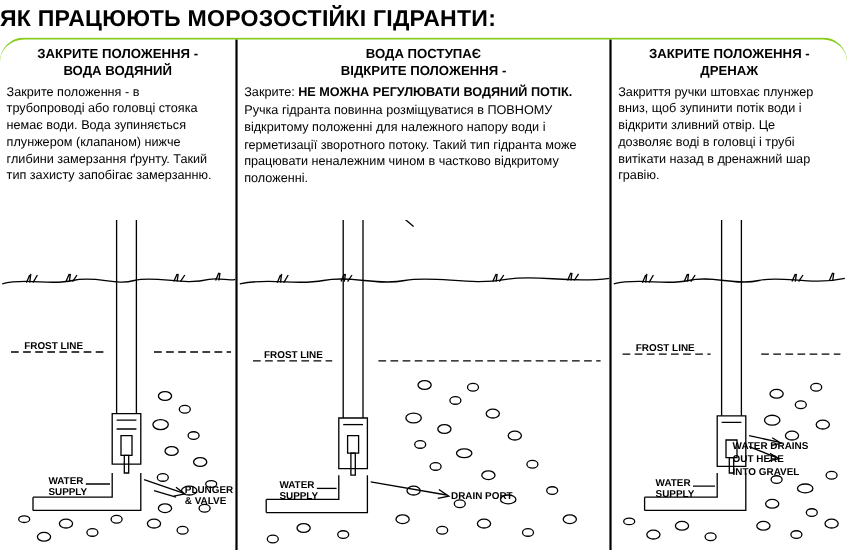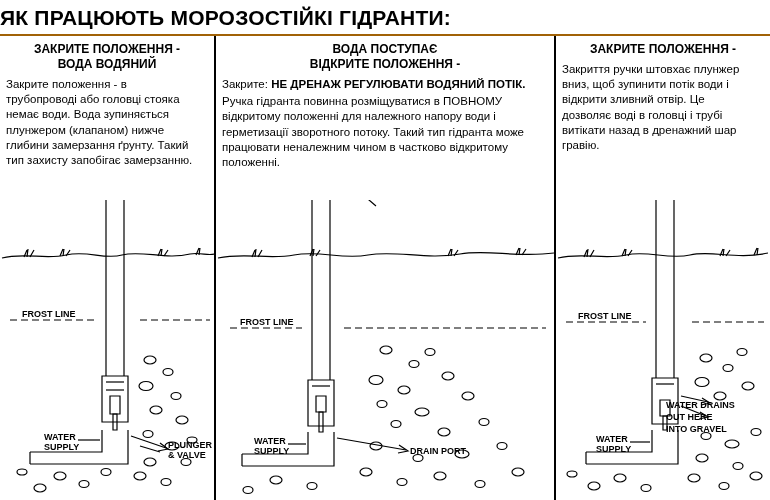--- a/index.html
+++ b/index.html
@@ -26,21 +26,22 @@
     font-weight: bold;
     letter-spacing: 0.2px;
     padding: 6px 0 5px 0;
     line-height: 1.1;
   }
   .panels {
     display: flex;
     width: 770px;
     height: 466px;
     box-sizing: border-box;
-    border-top: 2px solid #a16207;
+    border-top: 2px solid #84cc16;
+    border-radius: 22px;
   }
   .panel {
     position: relative;
     box-sizing: border-box;
     border-right: 2px solid #000;
     overflow: hidden;
   }
   .panel:last-child { border-right: none; }
   .p1 { width: 216px; }
   .p2 { width: 340px; }
@@ -153,21 +154,21 @@
         </svg>
       </div>
     </div>
 
     <div class="panel p2">
       <div class="panel-head">
         <div>ВОДА ПОСТУПАЄ</div>
         <div>ВІДКРИТЕ ПОЛОЖЕННЯ -</div>
       </div>
       <div class="panel-body">
-        <p><span>Закрите: </span><span class="bold">НЕ ДРЕНАЖ РЕГУЛЮВАТИ ВОДЯНИЙ ПОТІК.</span></p>
+        <p><span>Закрите: </span><span class="bold">НЕ МОЖНА РЕГУЛЮВАТИ ВОДЯНИЙ ПОТІК.</span></p>
         <p>Ручка гідранта повинна розміщуватися в ПОВНОМУ відкритому положенні для належного напору води і герметизації зворотного потоку. Такий тип гідранта може працювати неналежним чином в частково відкритому положенні.</p>
       </div>
       <div class="art">
         <svg width="340" height="300" viewBox="0 0 340 300" xmlns="http://www.w3.org/2000/svg">
           <g fill="none" stroke="#000" stroke-width="1.2">
 
             <path d="M2 58 C 30 52, 52 60, 78 55 C 104 50, 126 60, 152 55 C 180 50, 210 60, 244 54 C 272 49, 300 58, 338 53"></path>
 
             <path d="M36 57 l3 -7 M39 57 l1 -8 M42 57 l4 -7"></path>
             <path d="M94 56 l3 -7 M97 56 l1 -7 M100 56 l4 -6"></path>
@@ -229,20 +230,21 @@
             <text x="38" y="254">SUPPLY</text>
             <text x="194" y="254">DRAIN PORT</text>
           </g>
         </svg>
       </div>
     </div>
 
     <div class="panel p3">
       <div class="panel-head">
         <div>ЗАКРИТЕ ПОЛОЖЕННЯ -</div>
+        <div>ДРЕНАЖ</div>
       </div>
       <div class="panel-body">
         <p>Закриття ручки штовхає плунжер вниз, щоб зупинити потік води і відкрити зливний отвір. Це дозволяє воді в головці і трубі витікати назад в дренажний шар гравію.</p>
       </div>
       <div class="art">
         <svg width="214" height="300" viewBox="0 0 214 300" xmlns="http://www.w3.org/2000/svg">
           <g fill="none" stroke="#000" stroke-width="1.2">
 
             <path d="M2 58 C 26 52, 48 60, 70 55 C 92 50, 112 60, 134 55 C 156 50, 180 60, 212 53"></path>
             <path d="M28 57 l3 -7 M31 57 l1 -8 M34 57 l4 -7"></path>

